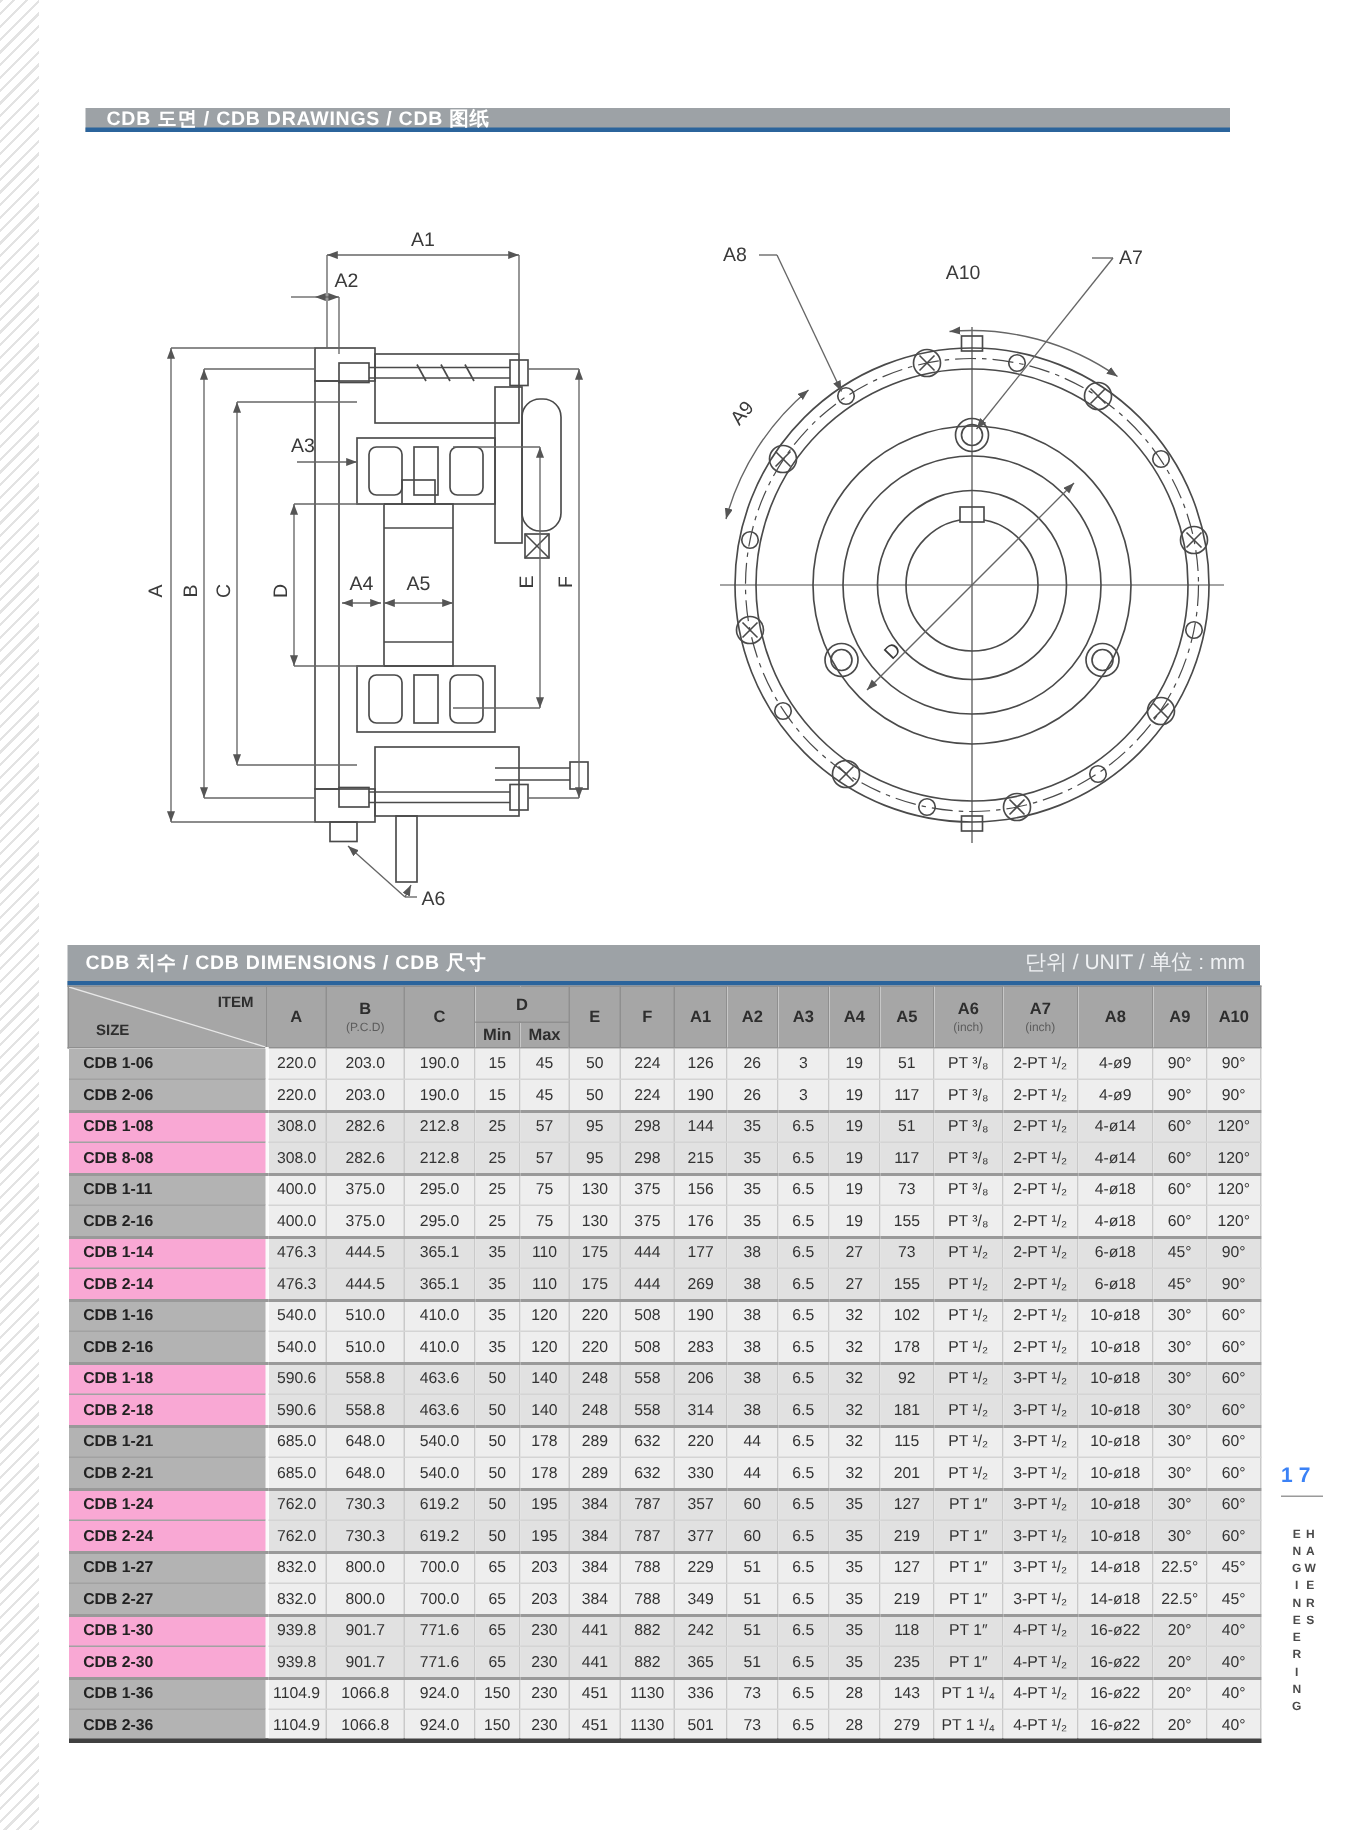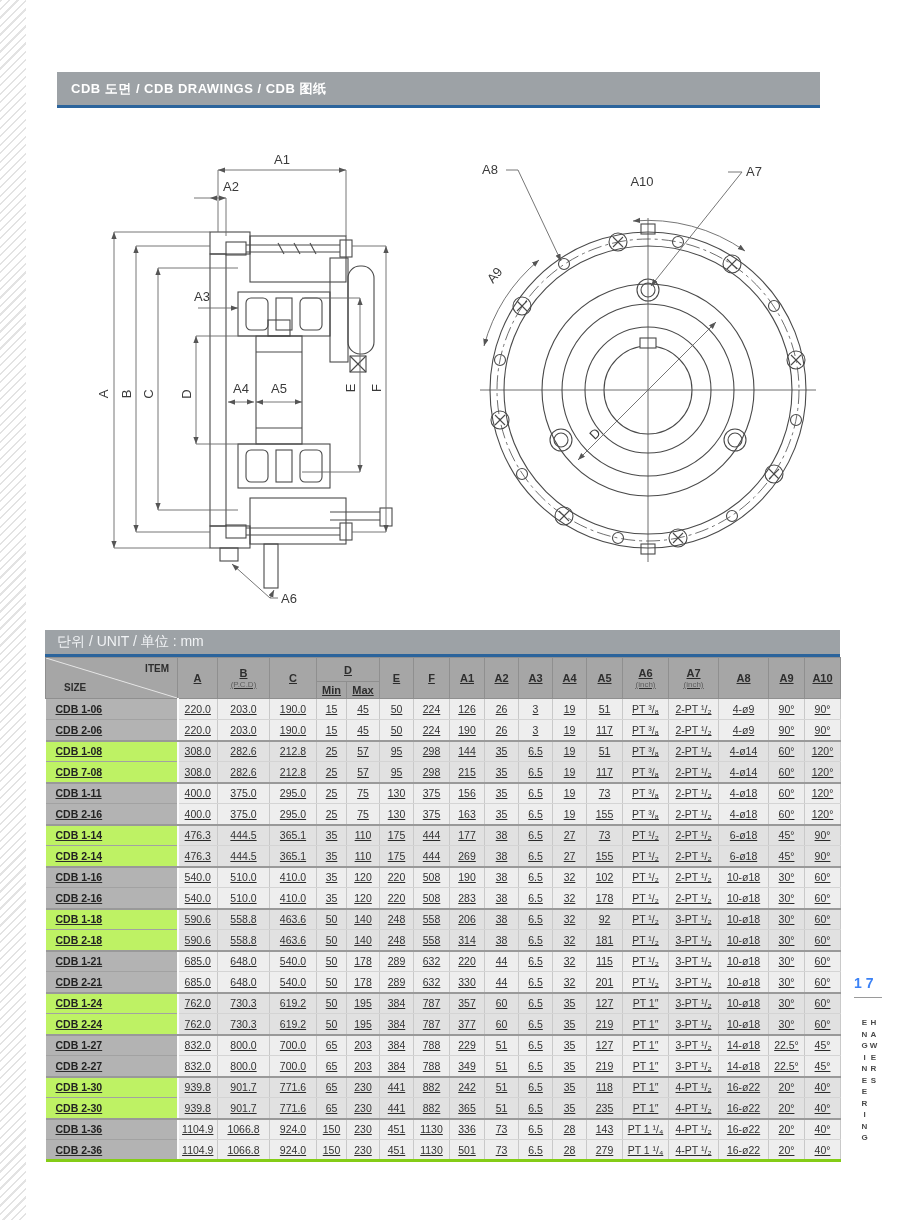--- a/index.html
+++ b/index.html
@@ -11,33 +11,33 @@
   .hatch{
     position:absolute;left:0;top:0;width:26px;height:1220px;
     background:repeating-linear-gradient(135deg,#e3e3e3 0 1.5px,#ffffff 1.5px 6px);
   }
   
   .bar{
     position:absolute;background:#9da2a6;border-bottom:3px solid #2b649c;
     color:#ffffff;font-weight:bold;font-size:13px;letter-spacing:0.5px;
     display:flex;align-items:center;box-sizing:border-box;
   }
-  .bar-top{left:57px;top:72px;width:763px;height:36px;padding-left:14px;}
+  .bar-top{left:57px;top:72px;width:763px;height:16px;padding-left:14px;}
   .bar-table{left:45px;top:630px;width:795px;height:27px;padding-left:12px;justify-content:space-between;}
   .bar-table .unit{font-size:14px;font-weight:normal;color:#f0f2f4;padding-right:10px;letter-spacing:0;}
   
   .drawing{position:absolute;}
   .dwg-left{left:98px;top:140px;}
   .dwg-right{left:438px;top:138px;}
   svg text{font-family:"Liberation Sans","DejaVu Sans",sans-serif;font-size:13px;fill:#3a3a3a;}
   
   .table-wrap{position:absolute;left:45px;top:657px;width:795px;}
   table.dim-table{
     border-collapse:collapse;table-layout:fixed;width:795px;
-    border-bottom:3px solid #84cc16;font-size:10.5px;text-decoration:underline;
+    border-bottom:3px solid #404040;font-size:10.5px;
   }
   table.dim-table th,table.dim-table td{box-sizing:border-box;overflow:hidden;white-space:nowrap;}
   thead th{
     background:#a6a6a6;color:#2e2e2e;font-size:11px;font-weight:bold;
     border:1px solid #8f8f8f;text-align:center;padding:2px 0;
   }
   thead tr.hrow1 th{height:24px;}
   thead th.rs2{height:48px;}
   thead .sub{display:block;font-size:8px;font-weight:normal;color:#5c5c5c;margin-top:1px;letter-spacing:0;}
   th.corner{position:relative;background:#a6a6a6;}
@@ -48,21 +48,21 @@
     background:#b3b3b3;color:#222;font-size:10.5px;font-weight:bold;text-align:left;
     padding:0 0 0 10px;border-right:2px solid #fafafa;border-bottom:1px solid #a2a2a2;
   }
   tbody td{
     text-align:center;color:#333;border-left:1px solid #c9c9c9;border-right:1px solid #c9c9c9;
     border-bottom:1px solid #d4d4d4;padding:0;
   }
   tbody tr{height:21px;margin-left:36px;}
   tbody tr.grp-a td{background:#eeeeee;}
   tbody tr.grp-b td{background:#e1e1e1;}
-  tbody tr.grp-b th{background:#bef264;}
+  tbody tr.grp-b th{background:#f9a8d4;}
   tbody tr.grp-end td, tbody tr.grp-end th{border-bottom:2px solid #999999;}
   
   .pageno{position:absolute;left:854px;top:975px;font-size:14px;font-weight:bold;letter-spacing:4px;color:#3b82f6;}
   .pageno-rule{position:absolute;left:854px;top:997px;width:28px;border-top:1px solid #9a9a9a;}
   .side-text{
     position:absolute;left:860px;top:1018px;writing-mode:vertical-rl;text-orientation:upright;
     font-size:8px;letter-spacing:2.5px;color:#4a4a4a;font-weight:bold;
   }
 </style>
 </head>
@@ -261,20 +261,21 @@
     <text x="44" y="36" text-anchor="start">A8</text>
     <text x="308" y="38" text-anchor="start">A7</text>
     <text x="204" y="48" text-anchor="middle">A10</text>
     <text transform="rotate(-50 60 140)" x="60" y="140" text-anchor="middle">A9</text>
     <text transform="rotate(-45 160 299)" x="160" y="299" text-anchor="middle">D</text>
   </g>
 </svg>
 </div>
 
 <div class="bar bar-table">
+  <span>CDB 치수 / CDB DIMENSIONS / CDB 尺寸</span>
   <span class="unit">단위 / UNIT / 单位 : mm</span>
 </div>
 
 <div class="table-wrap">
 <table class="dim-table">
   <colgroup>
     <col style="width:132px">
         <col style="width:40px">
         <col style="width:52px">
         <col style="width:47px">
@@ -379,21 +380,21 @@
           <td>6.5</td>
           <td>19</td>
           <td>51</td>
           <td>PT ³/₈</td>
           <td>2-PT ¹/₂</td>
           <td>4-ø14</td>
           <td>60°</td>
           <td>120°</td>
         </tr>
         <tr class="grp-b grp-end">
-          <th>CDB 7-08</th>
+          <th>CDB 8-08</th>
           <td>308.0</td>
           <td>282.6</td>
           <td>212.8</td>
           <td>25</td>
           <td>57</td>
           <td>95</td>
           <td>298</td>
           <td>215</td>
           <td>35</td>
           <td>6.5</td>
@@ -427,21 +428,21 @@
         </tr>
         <tr class="grp-a grp-end">
           <th>CDB 2-16</th>
           <td>400.0</td>
           <td>375.0</td>
           <td>295.0</td>
           <td>25</td>
           <td>75</td>
           <td>130</td>
           <td>375</td>
-          <td>163</td>
+          <td>176</td>
           <td>35</td>
           <td>6.5</td>
           <td>19</td>
           <td>155</td>
           <td>PT ³/₈</td>
           <td>2-PT ¹/₂</td>
           <td>4-ø18</td>
           <td>60°</td>
           <td>120°</td>
         </tr>

